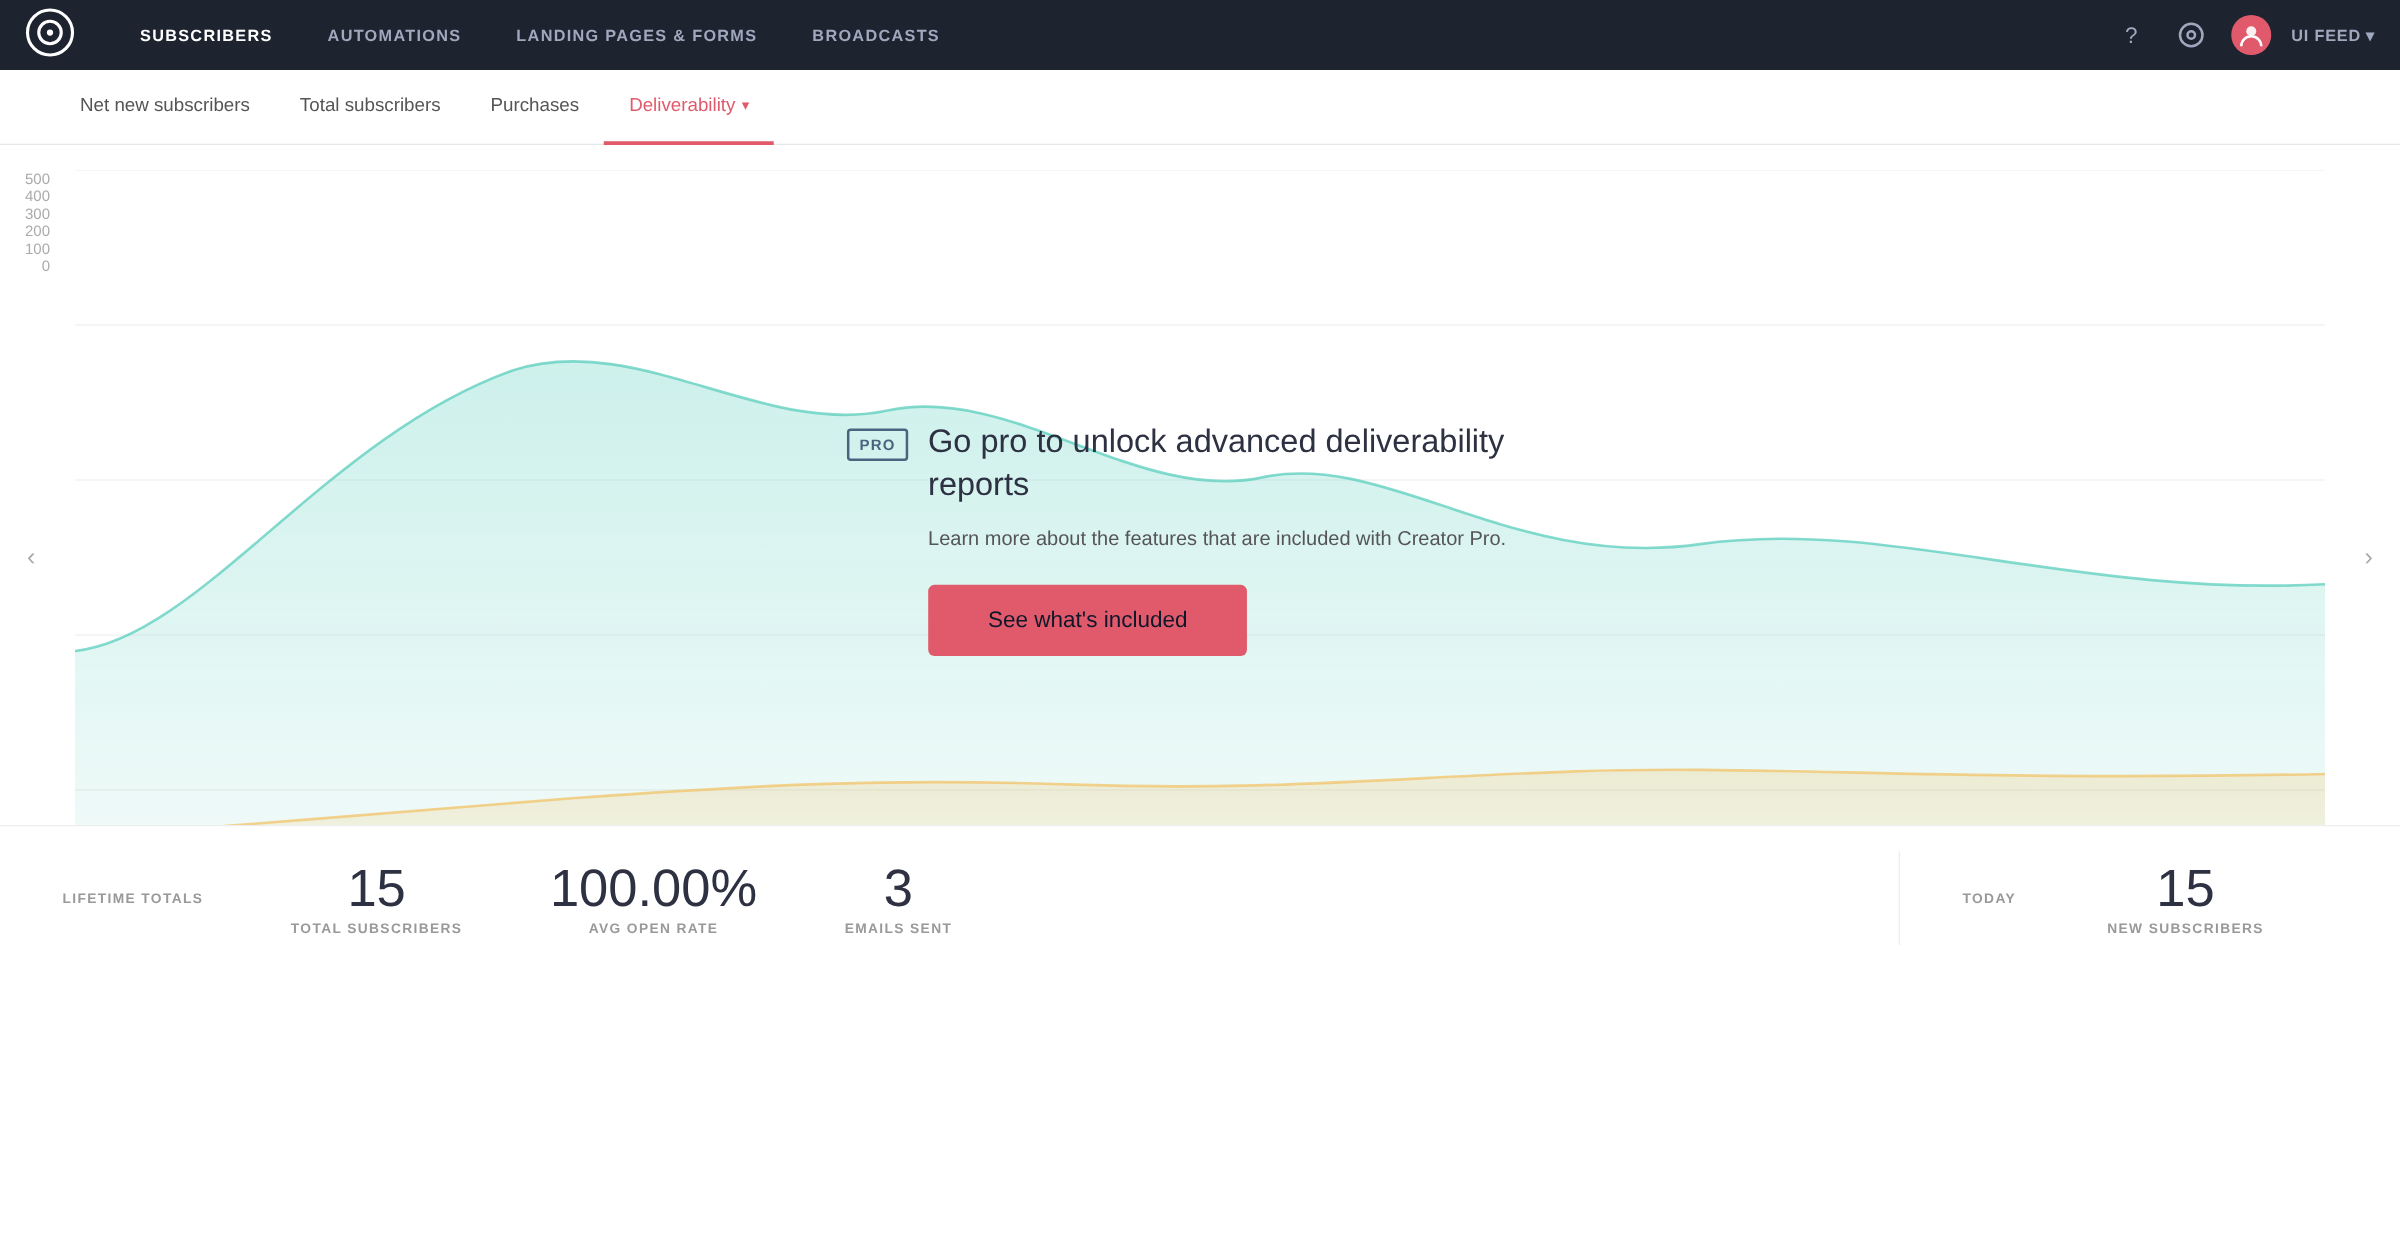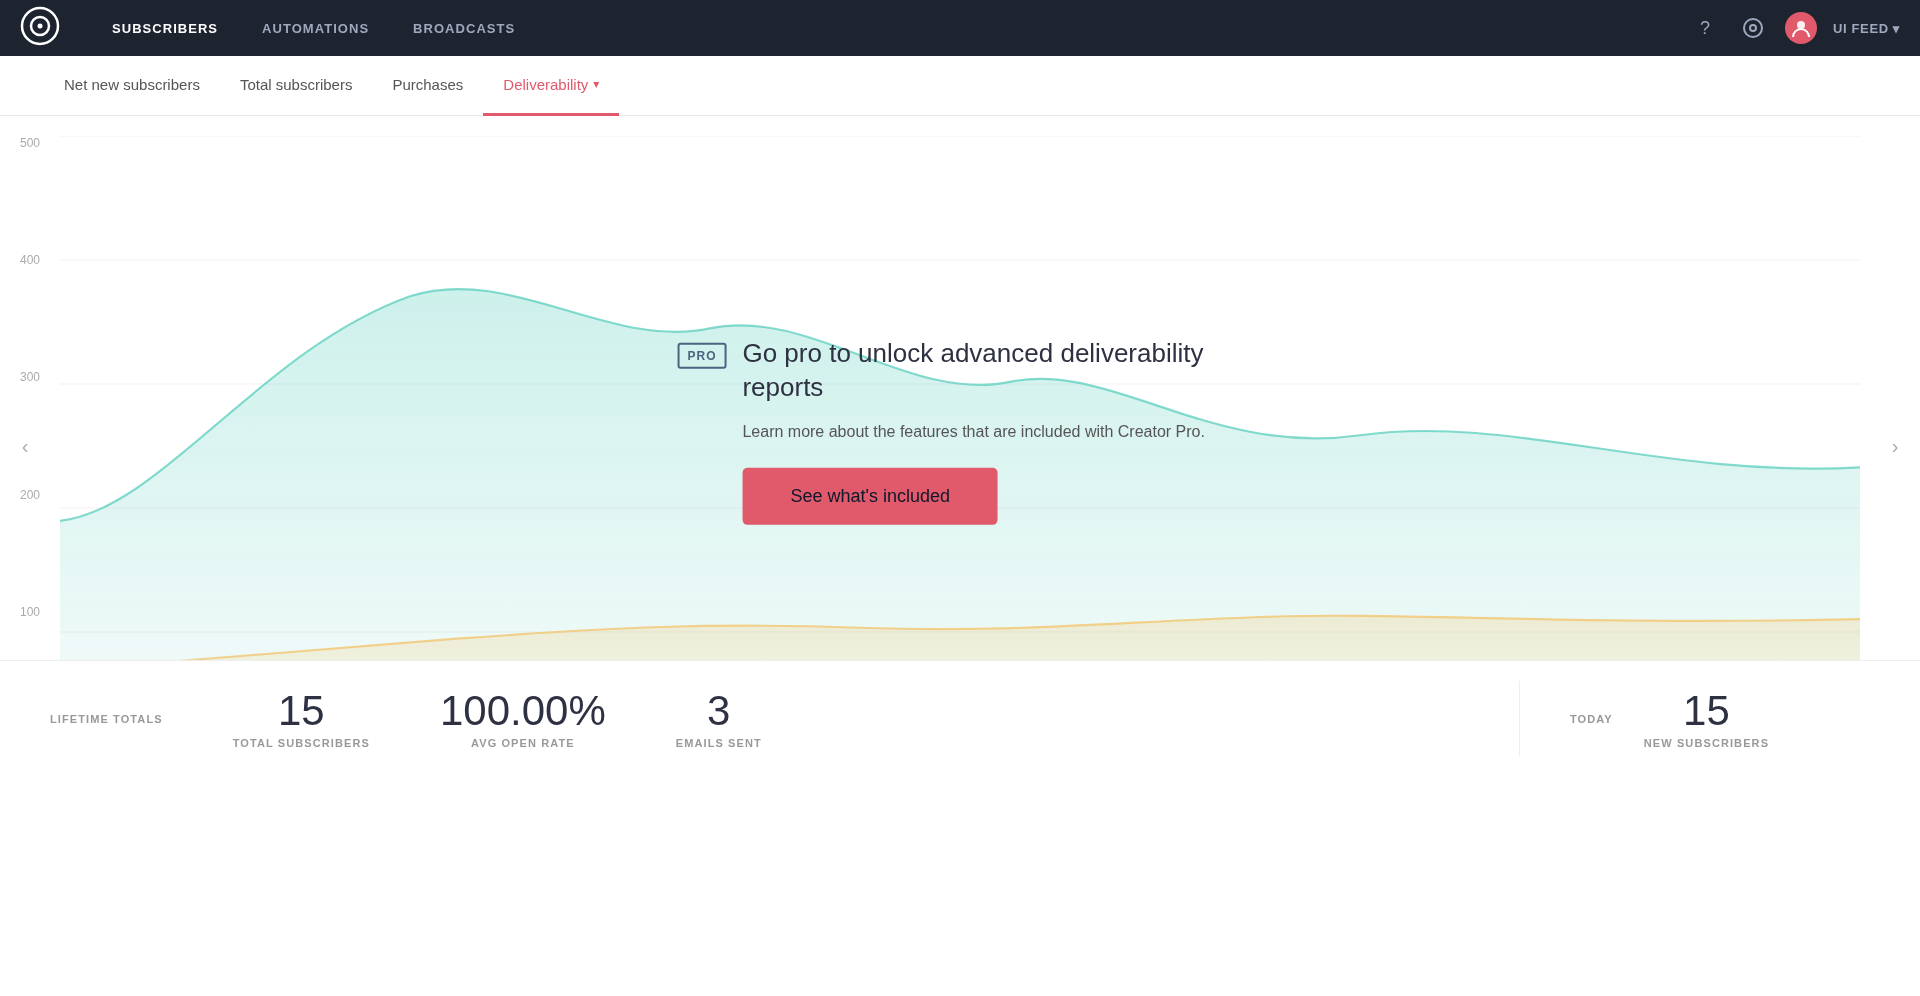--- a/index.html
+++ b/index.html
@@ -134,21 +134,20 @@
     }
 
     
     .y-axis-labels {
       position: absolute;
       left: 20px;
       top: 20px;
       bottom: 40px;
       display: flex;
       flex-direction: column;
-      justify-content: space-between;
       align-items: flex-end;
     }
     .y-label {
       font-size: 12px;
       color: #aaa;
     }
 
     
     .arrow-btn {
       position: absolute;
@@ -266,21 +265,21 @@
     }
     .stats-divider {
       width: 1px;
       background: #eee;
       margin: 20px 0;
     }
     .stats-section-right {
       display: flex;
       align-items: center;
       padding: 0 50px;
-      gap: 31px;
+      gap: 73px;
       min-width: 400px;
     }
     .today-label {
       font-size: 11px;
       font-weight: 700;
       letter-spacing: 0.1em;
       color: #999;
       text-transform: uppercase;
       white-space: nowrap;
     }
@@ -294,20 +293,21 @@
     <svg class="nav-logo" viewBox="0 0 40 40" xmlns="http://www.w3.org/2000/svg">
       <circle cx="20" cy="20" r="18" fill="none" stroke="#fff" stroke-width="2.5"></circle>
       <circle cx="20" cy="20" r="9" fill="none" stroke="#fff" stroke-width="2.5"></circle>
       <circle cx="20" cy="20" r="2.5" fill="#fff"></circle>
     </svg>
   </div>
 
   <div class="nav-items">
     <a class="nav-item active">SUBSCRIBERS</a>
     <a class="nav-item">AUTOMATIONS</a>
+    <a class="nav-item">LANDING PAGES &amp; FORMS</a>
     <a class="nav-item">BROADCASTS</a>
   </div>
 
   <div class="nav-right">
     <div class="nav-icon-btn">?</div>
     <div class="nav-icon-btn">
       <svg width="22" height="22" viewBox="0 0 22 22" fill="none" xmlns="http://www.w3.org/2000/svg">
         <circle cx="11" cy="11" r="9" stroke="#a0a8be" stroke-width="2"></circle>
         <circle cx="11" cy="11" r="3" stroke="#a0a8be" stroke-width="2"></circle>
       </svg>

